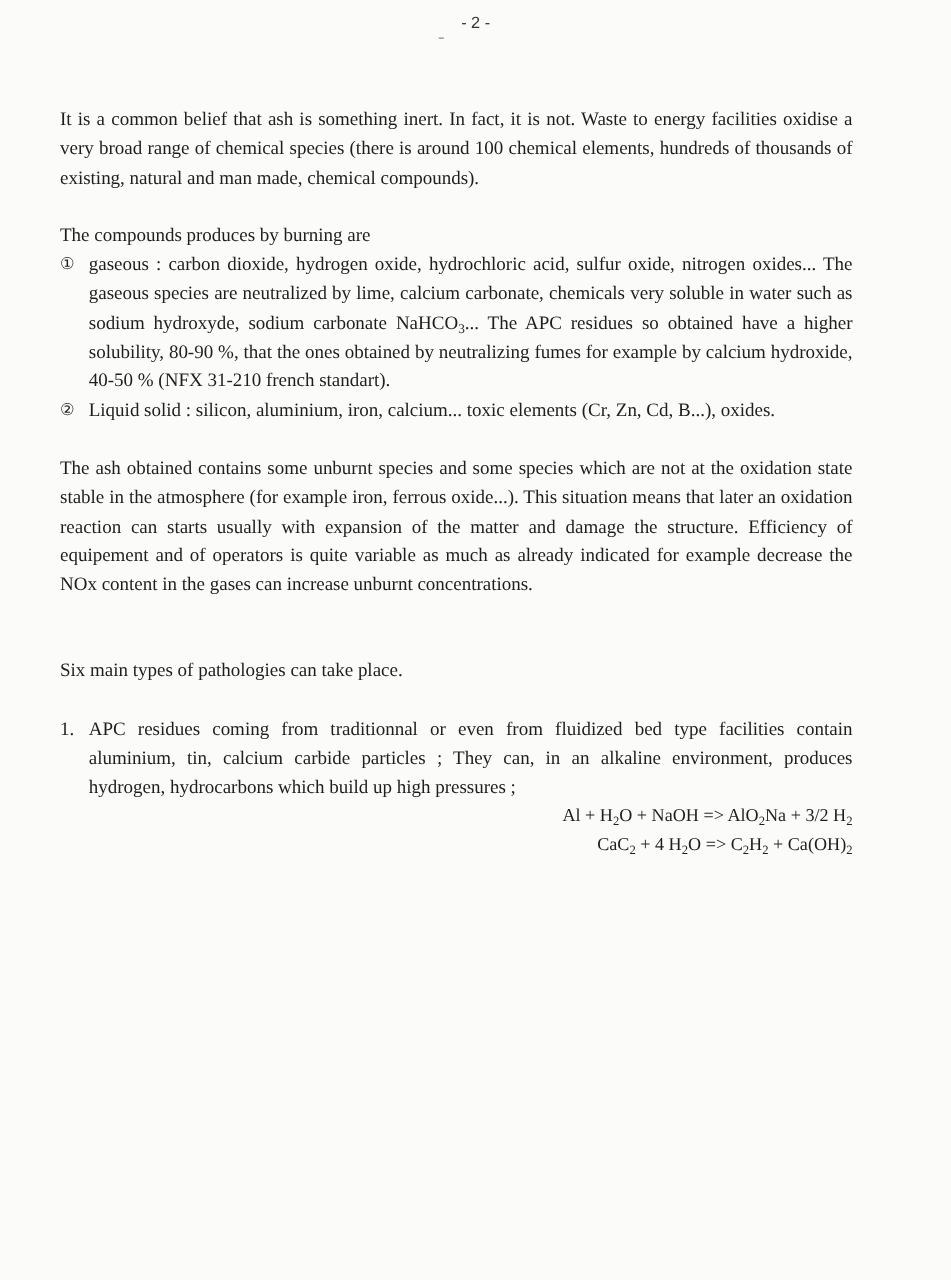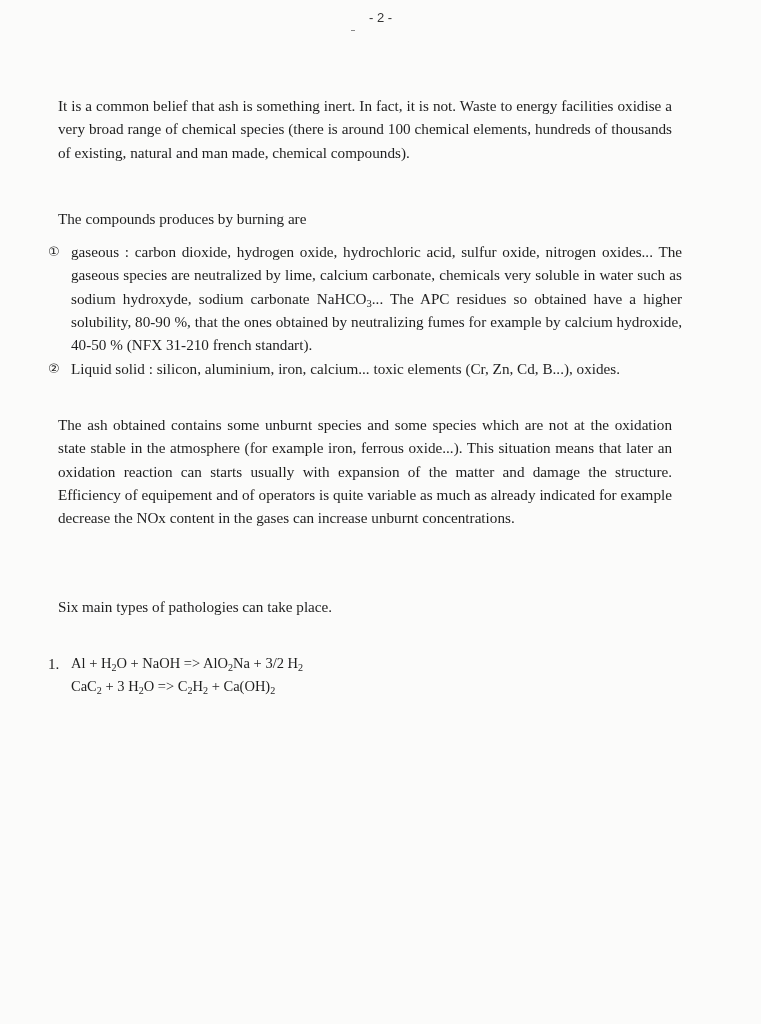--- a/index.html
+++ b/index.html
@@ -15,27 +15,27 @@
       text-align: center; font-size: 13px; color: #333;
       font-family: "Liberation Sans", sans-serif;
     }
     .page-mark {
       position: absolute; top: 30px; left: 351px; width: 4px; height: 1px; background: #888;
     }
     .content {
       position: absolute; left: 48px; top: 84px; width: 634px;
       font-size: 15.2px; line-height: 23.3px;
     }
-    p { margin: 10px; text-align: justify; }
+    p { margin: 0; text-align: justify; }
     .gap { height: 23px; }
     .circ-item { position: relative; padding-left: 23px; text-align: justify; }
     .circ-item .marker { position: absolute; left: 0; top: 0; font-family: "DejaVu Sans", sans-serif; font-size: 13px; }
     .num-item { position: relative; padding-left: 23px; }
     .num-item .marker { position: absolute; left: 0; top: 0; }
-    .eq { font-size: 14.5px; }
+    .eq { font-size: 14.5px; text-align: right; }
     sub { font-size: 70%; vertical-align: -3px; line-height: 0; }
   </style>
 </head>
 <body>
 
 <div class="page-number">- 2 -</div>
 <div class="page-mark"></div>
 
 <div class="content">
   <p>It is a common belief that ash is something inert. In fact, it is not. Waste to energy facilities oxidise a very broad range of chemical species (there is around 100 chemical elements, hundreds of thousands of existing, natural and man made, chemical compounds).</p>
@@ -55,16 +55,17 @@
   <p>The ash obtained contains some unburnt species and some species which are not at the oxidation state stable in the atmosphere (for example iron, ferrous oxide...). This situation means that later an oxidation reaction can starts usually with expansion of the matter and damage the structure. Efficiency of equipement and of operators is quite variable as much as already indicated for example decrease the NOx content in the gases can increase unburnt concentrations.</p>
   <div class="gap"></div>
 
   <div class="gap"></div>
 
   <p>Six main types of pathologies can take place.</p>
   <div class="gap"></div>
 
   <div class="num-item">
     <span class="marker">1.</span>
+    <p>APC residues coming from traditionnal or even from fluidized bed type facilities contain aluminium, tin, calcium carbide particles ; They can, in an alkaline environment, produces hydrogen, hydrocarbons which build up high pressures ;</p>
     <div class="eq"><span>Al + H</span><sub>2</sub><span>O + NaOH =&gt; AlO</span><sub>2</sub><span>Na + 3/2 H</span><sub>2</sub></div>
-    <div class="eq"><span>CaC</span><sub>2</sub><span> + 3 H</span><sub>2</sub><span>O =&gt; C</span><sub>2</sub><span>H</span><sub>2</sub><span> + Ca(OH)</span><sub>2</sub></div>
+    <div class="eq"><span>CaC</span><sub>2</sub><span> + 4 H</span><sub>2</sub><span>O =&gt; C</span><sub>2</sub><span>H</span><sub>2</sub><span> + Ca(OH)</span><sub>2</sub></div>
   </div>
 </div>
 
 </body></html>

